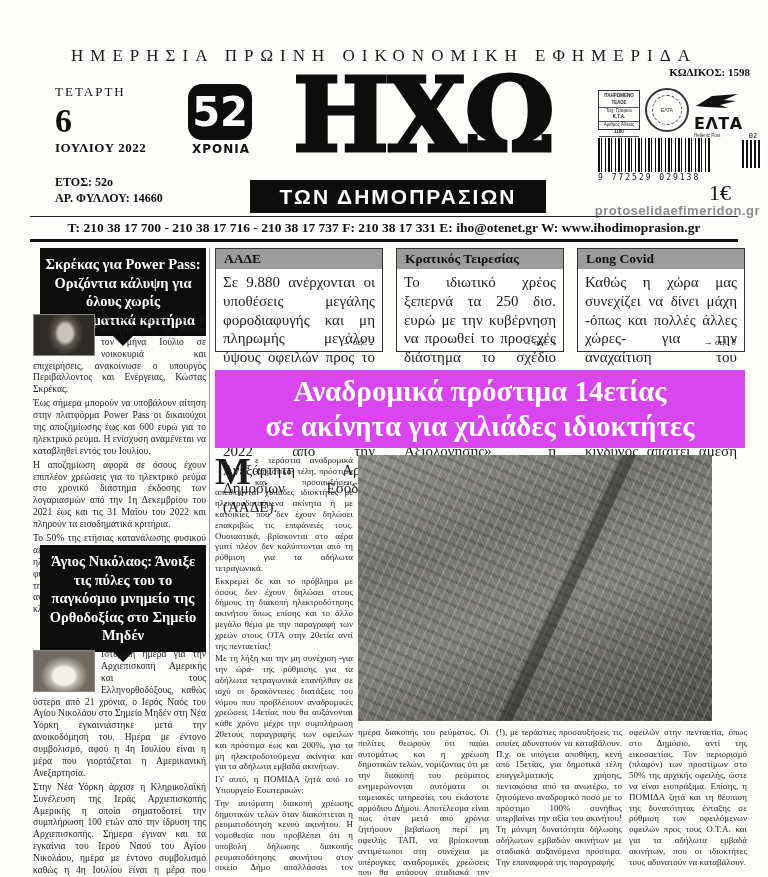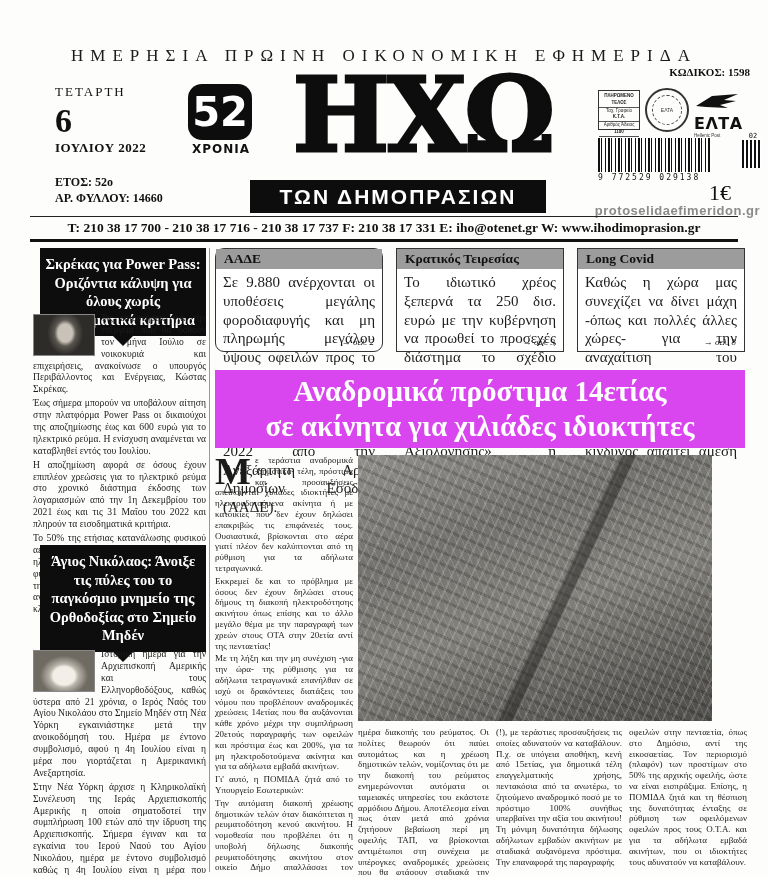--- a/index.html
+++ b/index.html
@@ -215,21 +215,21 @@
     <p>Το 50% της ετήσιας κατανάλωσης φυσικού αερίου, θα στερήσει από την εγχώρια αγορά ηλεκτρισμού η πλήρης διακοπή του ρωσικού φυσικού αερίου έως τον Ιούνιο του 2023, με την κυβέρνηση να λαμβάνει όλα τα αναγκαία μέτρα για να αποκρούσει πιθανούς κλυδωνισμούς από τους εκβιασμούς Πούτιν.</p>
   </div>
 
   <div class="abs side-title" style="top:545px;">Άγιος Νικόλαος: Άνοιξε τις πύλες του το παγκόσμιο μνημείο της Ορθοδοξίας στο Σημείο Μηδέν</div>
   <div class="abs side-body" style="top:648px; height:222px;">
     <div class="side-photo photo-church"></div>
     <p>Ιστορική ημέρα για την Αρχιεπισκοπή Αμερικής και τους Ελληνορθοδόξους, καθώς ύστερα από 21 χρόνια, ο Ιερός Ναός του Αγίου Νικολάου στο Σημείο Μηδέν στη Νέα Υόρκη εγκαινιάστηκε μετά την ανοικοδόμησή του. Ημέρα με έντονο συμβολισμό, αφού η 4η Ιουλίου είναι η μέρα που γιορτάζεται η Αμερικανική Ανεξαρτησία.</p>
     <p>Στην Νέα Υόρκη άρχισε η Κληρικολαϊκή Συνέλευση της Ιεράς Αρχιεπισκοπής Αμερικής η οποία σηματοδοτεί την συμπλήρωση 100 ετών από την ίδρυση της Αρχιεπισκοπής. Σήμερα έγιναν και τα εγκαίνια του Ιερού Ναού του Αγίου Νικολάου, ημέρα με έντονο συμβολισμό καθώς η 4η Ιουλίου είναι η μέρα που γιορτάζεται η Αμερικανική Ανεξαρτησία. Σε μια ιστορική τελετή και σε κλίμα βαθιάς συγκίνησης έγιναν τα εγκαίνια του Ιερού Ναού Άγιου Νικολάου και Εθνικού Προσκυνήματος στο Σημείο Μηδέν του Μανχάτταν, 21 χρόνια μετά την καταστροφή του από τις επιθέσεις της 11ης Σεπτεμβρίου.</p>
   </div>
 
-  <div class="abs news-box" style="left:215px;border-radius:9px;">
+  <div class="abs news-box" style="left:215px;">
     <div class="news-head">ΑΑΔΕ</div>
     <div class="news-body">Σε 9.880 ανέρχονται οι υποθέσεις μεγάλης φοροδιαφυγής και μη πληρωμής μεγάλου ύψους οφειλών προς το Δημόσιο, οι οποίες εντοπίστηκαν την περίοδο από την 1η-1-2016 έως την 30ή-4-2022 από την Ανεξάρτητη Αρχή Δημοσίων Εσόδων (ΑΑΔΕ).</div>
     <div class="news-ref">→ σελ. 2</div>
   </div>
   <div class="abs news-box" style="left:396px;">
     <div class="news-head">Κρατικός Τειρεσίας</div>
     <div class="news-body">Το ιδιωτικό χρέος ξεπερνά τα 250 δισ. ευρώ με την κυβέρνηση να προωθεί το προσεχές διάστημα το σχέδιο νόμου που προβλέπει τη σύσταση της «Ανεξάρτητης Αρχής Πιστοληπτικής Αξιολόγησης» ή διαφορετικά τον κρατικό Τειρεσία.</div>
     <div class="news-ref">→ σελ. 3</div>
   </div>
   <div class="abs news-box" style="left:577px;">

